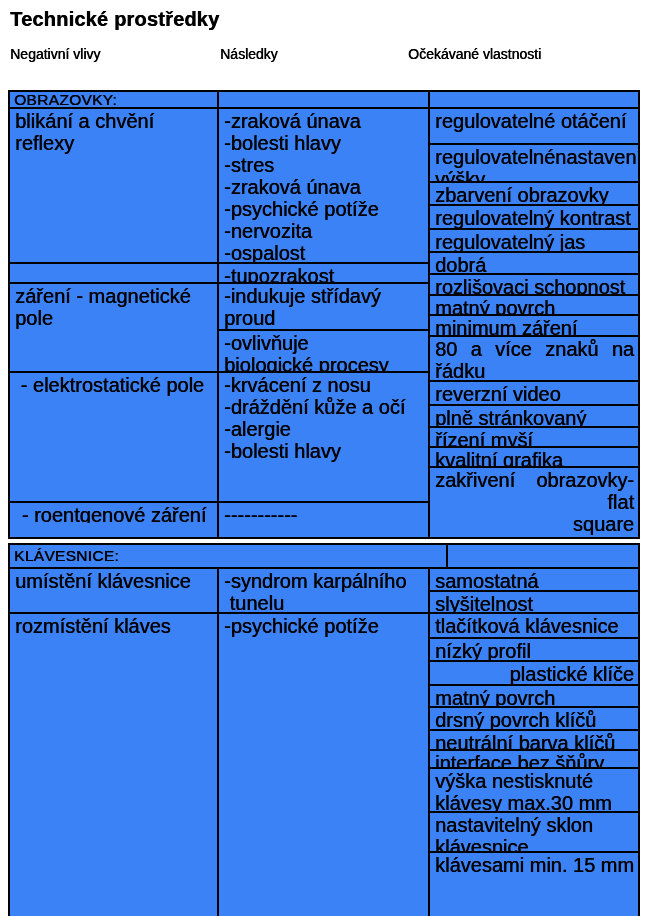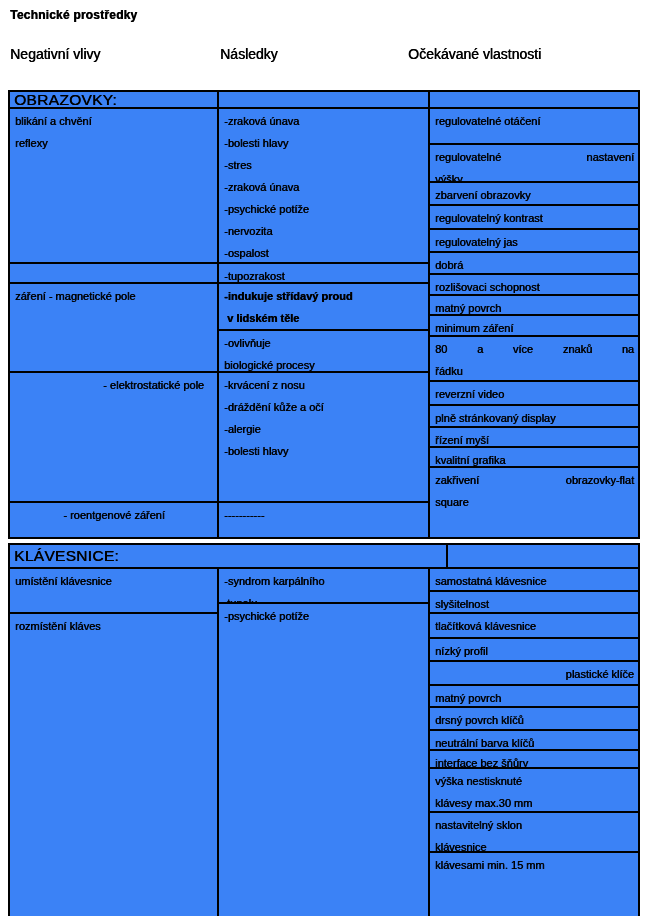--- a/index.html
+++ b/index.html
@@ -1,31 +1,31 @@
 <!DOCTYPE html>
 <html><head>
 <meta charset="utf-8">
 <style>
   html,body{margin:0;padding:0;background:#fff;}
   .page{
     position:relative;width:646px;height:916px;overflow:hidden;background:#ffffff;
     font-family:"Liberation Sans", sans-serif;color:#000;
     text-shadow:0.5px 0 0 currentColor; 
   }
-  .title{position:absolute;left:10px;top:8px;font-size:12px;font-weight:bold;letter-spacing:.2px;}
+  .title{position:absolute;left:10px;top:8px;font-size:20px;font-weight:bold;letter-spacing:.2px;}
   .colhead{position:absolute;top:46px;font-size:14px;white-space:nowrap;}
   .tbl{position:absolute;left:8px;width:632px;border:2px solid #000;box-sizing:border-box;background:#3b82f6;}
   .tbl.cut{border-bottom:none;}
   .theader{display:flex;border-bottom:2px solid #000;align-items:stretch;}
   .hcell{box-sizing:border-box;padding:0 4px;font-size:15.5px;display:flex;align-items:center;overflow:hidden;white-space:nowrap;letter-spacing:.3px;}
   .hcell + .hcell{border-left:2px solid #000;}
   .cols{display:flex;align-items:stretch;}
   .col{box-sizing:border-box;}
   .col + .col{border-left:2px solid #000;}
-  .cell{box-sizing:border-box;border-bottom:2px solid #000;padding:1px 4px 0 5px;font-size:11px;line-height:22px;overflow:hidden;}
+  .cell{box-sizing:border-box;border-bottom:2px solid #000;padding:1px 4px 0 5px;font-size:20px;line-height:22px;overflow:hidden;}
   .cell.last{border-bottom:none;}
   .cell.right{text-align:right;padding-right:13px;}
   .cell.center{text-align:center;}
   .jline{display:flex;justify-content:space-between;}
 </style>
 </head>
 <body>
 
 <div class="page">
   <div class="title">Technické prostředky</div>
@@ -61,21 +61,21 @@
             <div>-bolesti hlavy</div>
             <div>-stres</div>
             <div>-zraková únava</div>
             <div>-psychické potíže</div>
             <div>-nervozita</div>
             <div>-ospalost</div>
           </div>
           <div class="cell" style="height: 20px;">
             <div>-tupozrakost</div>
           </div>
-          <div class="cell" style="height: 47px; font-weight: bold;">
+          <div class="cell" style="height: 47px;">
             <div>-indukuje střídavý proud</div>
             <div>&nbsp;v lidském těle</div>
           </div>
           <div class="cell" style="height: 42px;">
             <div>-ovlivňuje</div>
             <div>biologické procesy</div>
           </div>
           <div class="cell" style="height: 130px;">
             <div>-krvácení z nosu</div>
             <div>-dráždění kůže a očí</div>
@@ -133,21 +133,21 @@
           </div>
           <div class="cell" style="height: 22px;">
             <div>plně stránkovaný display</div>
           </div>
           <div class="cell" style="height: 20px;">
             <div>řízení myší</div>
           </div>
           <div class="cell" style="height: 20px;">
             <div>kvalitní grafika</div>
           </div>
-          <div class="cell last" style="height: 69px;">
+          <div class="cell last" style="height: 69px; text-align: right;">
             <div class="jline">
               <span>zakřivení</span>
               <span>obrazovky-flat</span>
             </div>
             <div>square</div>
           </div>
         </div>
       </div>
     </div>
     <div class="tbl cut" style="top: 543px;">
@@ -158,21 +158,21 @@
       <div class="cols">
         <div class="col" style="width: 207px;">
           <div class="cell" style="height: 45px;">
             <div>umístění klávesnice</div>
           </div>
           <div class="cell last" style="height: 322px;">
             <div>rozmístění kláves</div>
           </div>
         </div>
         <div class="col" style="width: 211px;">
-          <div class="cell" style="height: 35px;">
+          <div class="cell" style="height: 45px;">
             <div>-syndrom karpálního</div>
             <div>&nbsp;tunelu</div>
           </div>
           <div class="cell last" style="height: 322px;">
             <div>-psychické potíže</div>
           </div>
         </div>
         <div class="col" style="width: 210px;">
           <div class="cell" style="height: 23px;">
             <div>samostatná klávesnice</div>

